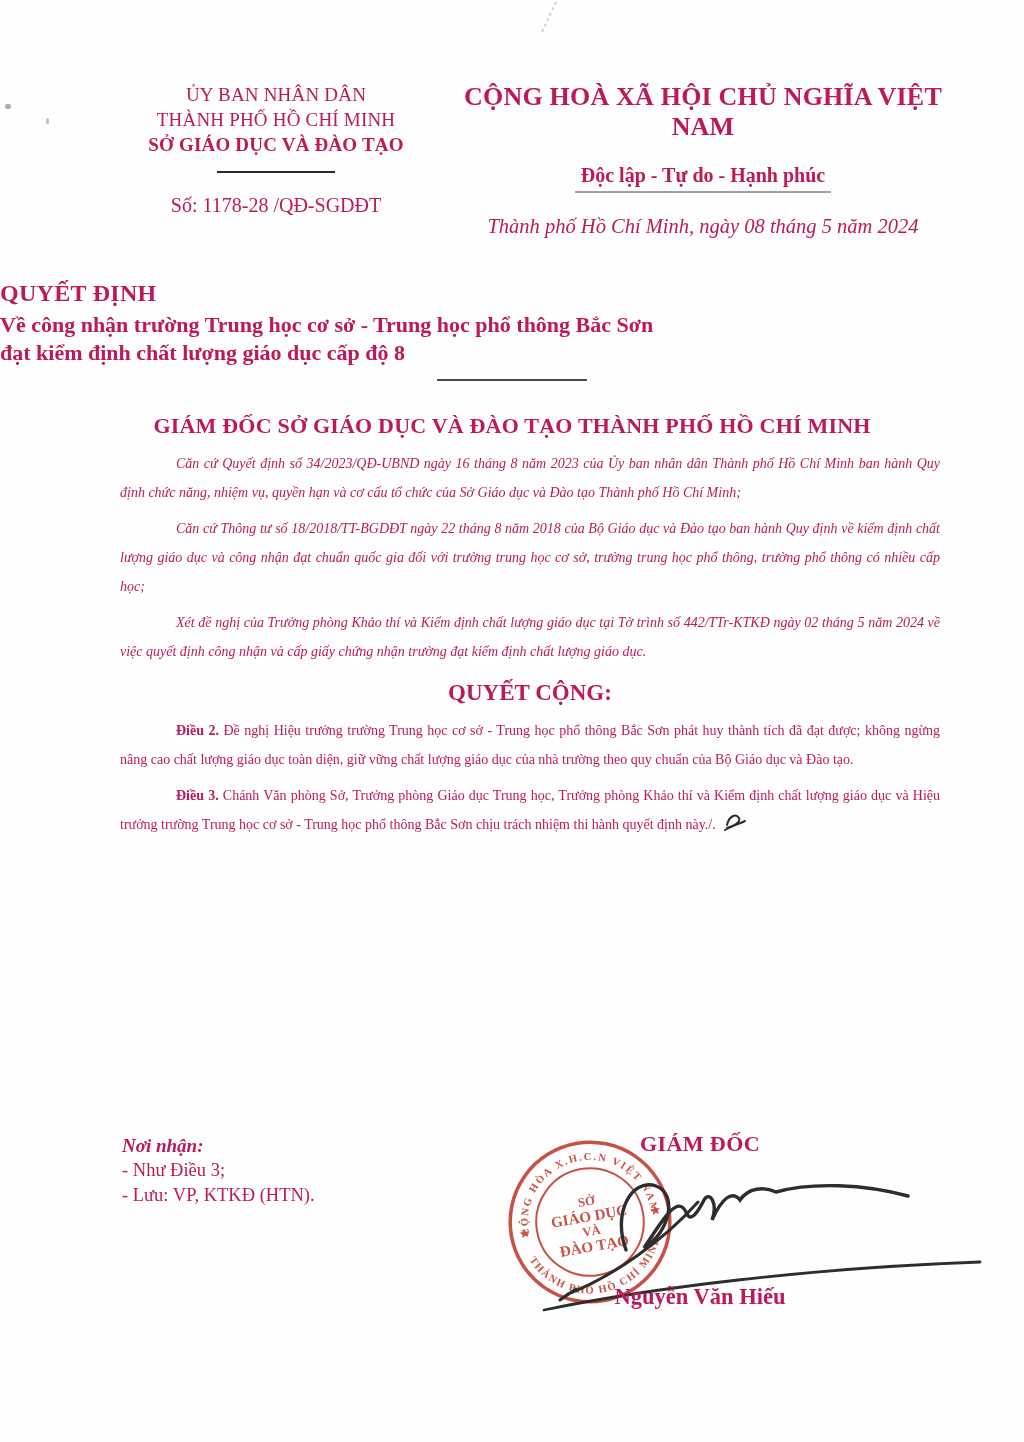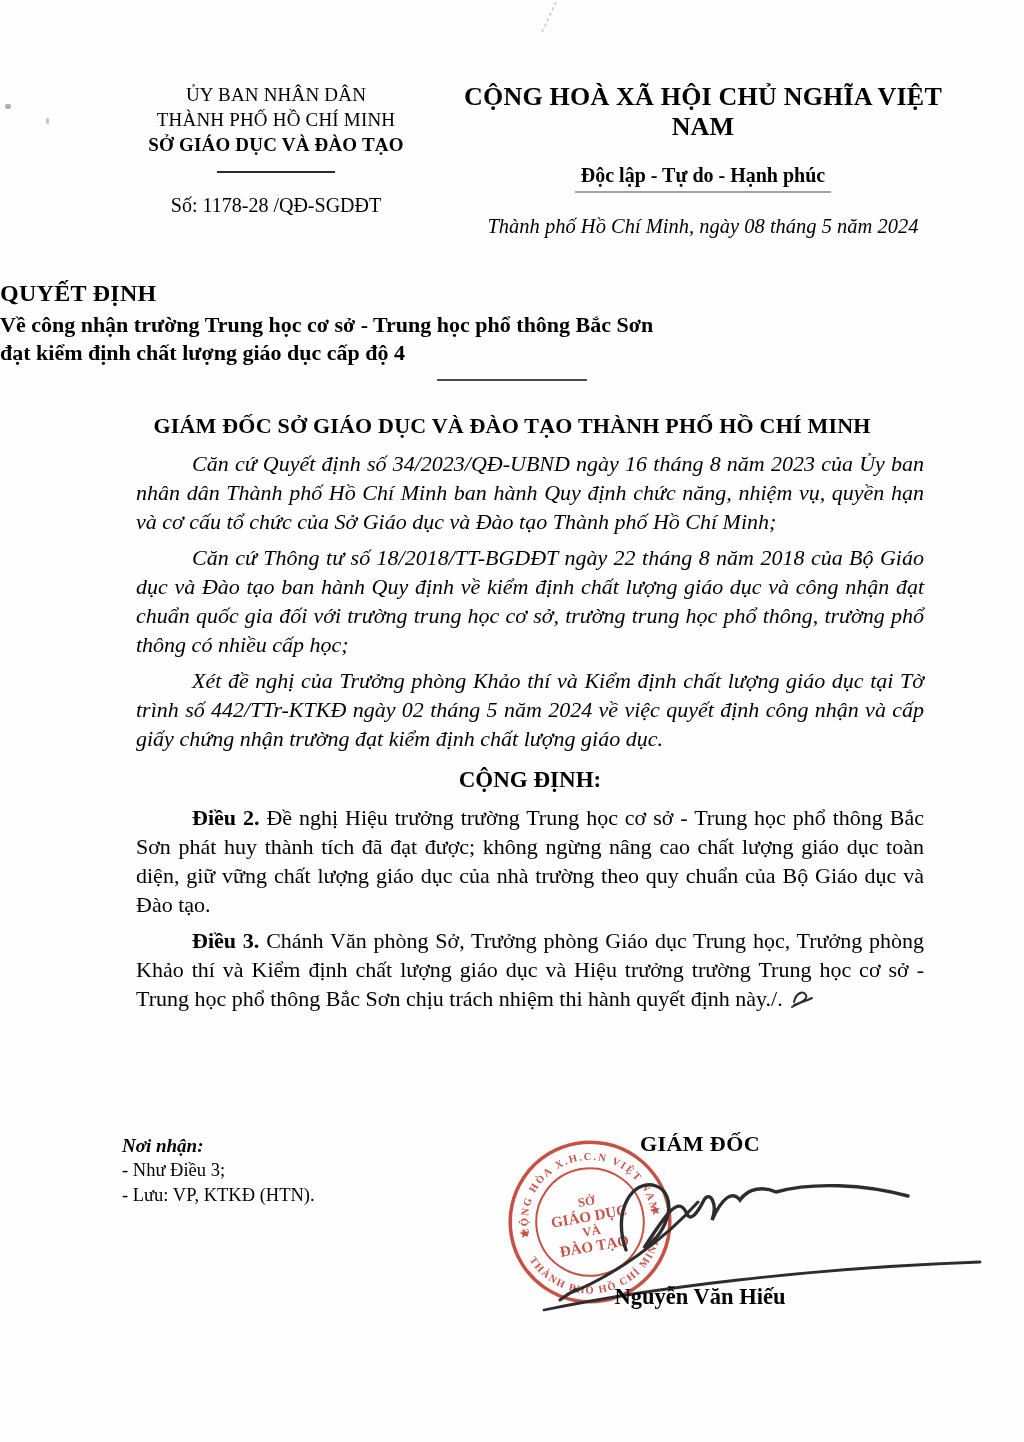--- a/index.html
+++ b/index.html
@@ -2,21 +2,21 @@
 <html><head>
 <meta charset="utf-8">
 <style>
   html,body{margin:0;padding:0;background:#e8e8e8;}
   .page{
     position:relative;
     width:1024px;height:1442px;
     margin:0 auto;
     background:#fefefe;
     font-family:"Liberation Serif","DejaVu Serif",serif;
-    color:#000000;
+    color:#be185d;
     overflow:hidden;
   }
   
   .header{display:flex;padding:82px 70px 0 100px;}
   .hleft{width:352px;text-align:center;}
   .hleft .l1,.hleft .l2{font-size:19px;line-height:25px;letter-spacing:.2px;}
   .hleft .l3{font-size:19px;line-height:26px;font-weight:bold;letter-spacing:.2px;}
   .hdivider{width:118px;border-top:2px solid #2a2a2a;margin:13px auto 0;}
   .docnum{font-size:20px;margin-top:21px;}
   .hright{flex:1;text-align:center;}
@@ -25,21 +25,21 @@
          padding:0 6px 4px;border-bottom:2px solid #a3a3a3;}
   .placedate{font-style:italic;font-size:20.5px;margin-top:22px;}
   
   .titleblock{margin-top:42px;text-align:left;}
   .title-h{font-size:24px;font-weight:bold;letter-spacing:.3px;}
   .title-s{font-size:22px;font-weight:bold;line-height:28px;margin-top:4px;}
   .title-underline{width:150px;border-top:2px solid #4a4a4a;margin:12px auto 0;}
   .issuer{margin-top:32px;text-align:center;font-size:22px;font-weight:bold;letter-spacing:.2px;}
   
   .body{margin:10px 84px 0 120px;}
-  .body p{margin:0 16px 7px;text-align:justify;text-indent:56px;font-size:22px;line-height:29px;}
+  .body p{margin:0 0 7px;text-align:justify;text-indent:56px;font-size:14px;line-height:29px;}
   .preamble p{font-style:italic;}
   .decision-h{margin:14px 0 10px;text-align:center;font-size:23px;font-weight:bold;}
   .articles p b{font-weight:bold;}
   .pen-mark{display:inline-block;vertical-align:-4px;margin-left:6px;}
   
   .recipients{position:absolute;left:122px;top:1133px;font-size:18.5px;line-height:25px;}
   .recipients .rlabel{font-weight:bold;font-style:italic;font-size:19px;}
   .sig-title{position:absolute;left:580px;top:1131px;width:240px;text-align:center;
              font-size:22px;font-weight:bold;letter-spacing:.4px;}
   .sig-name{position:absolute;left:575px;top:1284px;width:250px;text-align:center;
@@ -71,34 +71,34 @@
     <div class="hright">
       <div class="country">CỘNG HOÀ XÃ HỘI CHỦ NGHĨA VIỆT NAM</div><br>
       <span class="motto">Độc lập - Tự do - Hạnh phúc</span>
       <div class="placedate">Thành phố Hồ Chí Minh, ngày 08 tháng 5 năm 2024</div>
     </div>
   </div>
 
   <div class="titleblock">
     <div class="title-h">QUYẾT ĐỊNH</div>
     <div class="title-s">Về công nhận trường Trung học cơ sở - Trung học phổ thông Bắc Sơn</div>
-    <div class="title-s" style="margin-top:0">đạt kiểm định chất lượng giáo dục cấp độ 4</div>
+    <div class="title-s" style="margin-top:0">đạt kiểm định chất lượng giáo dục cấp độ 8</div>
     <div class="title-underline"></div>
   </div>
 
   <div class="issuer">GIÁM ĐỐC SỞ GIÁO DỤC VÀ ĐÀO TẠO THÀNH PHỐ HỒ CHÍ MINH</div>
 
   <div class="body">
     <div class="preamble">
       <p>Căn cứ Quyết định số 34/2023/QĐ-UBND ngày 16 tháng 8 năm 2023 của Ủy ban nhân dân Thành phố Hồ Chí Minh ban hành Quy định chức năng, nhiệm vụ, quyền hạn và cơ cấu tổ chức của Sở Giáo dục và Đào tạo Thành phố Hồ Chí Minh;</p>
       <p>Căn cứ Thông tư số 18/2018/TT-BGDĐT ngày 22 tháng 8 năm 2018 của Bộ Giáo dục và Đào tạo ban hành Quy định về kiểm định chất lượng giáo dục và công nhận đạt chuẩn quốc gia đối với trường trung học cơ sở, trường trung học phổ thông, trường phổ thông có nhiều cấp học;</p>
       <p>Xét đề nghị của Trưởng phòng Khảo thí và Kiểm định chất lượng giáo dục tại Tờ trình số 442/TTr-KTKĐ ngày 02 tháng 5 năm 2024 về việc quyết định công nhận và cấp giấy chứng nhận trường đạt kiểm định chất lượng giáo dục.</p>
     </div>
 
-    <div class="decision-h">CỘNG ĐỊNH:</div>
+    <div class="decision-h">QUYẾT CỘNG:</div>
 
     <div class="articles">
       <p><b>Điều 2.</b><span> Đề nghị Hiệu trưởng trường Trung học cơ sở - Trung học phổ thông Bắc Sơn phát huy thành tích đã đạt được; không ngừng nâng cao chất lượng giáo dục toàn diện, giữ vững chất lượng giáo dục của nhà trường theo quy chuẩn của Bộ Giáo dục và Đào tạo.</span></p>
       <p><b>Điều 3.</b><span> Chánh Văn phòng Sở, Trưởng phòng Giáo dục Trung học, Trưởng phòng Khảo thí và Kiểm định chất lượng giáo dục và Hiệu trưởng trường Trung học cơ sở - Trung học phổ thông Bắc Sơn chịu trách nhiệm thi hành quyết định này./.</span><svg class="pen-mark" width="26" height="22" viewBox="0 0 26 22">
             <path d="M5 14 C 7 5 14 2 17 7 C 19 11 12 15 5 17 M 3 19 C 10 15 17 13 23 10" fill="none" stroke="#2b2b2b" stroke-width="2" stroke-linecap="round"></path>
           </svg></p>
     </div>
   </div>
 
   <div class="recipients">

